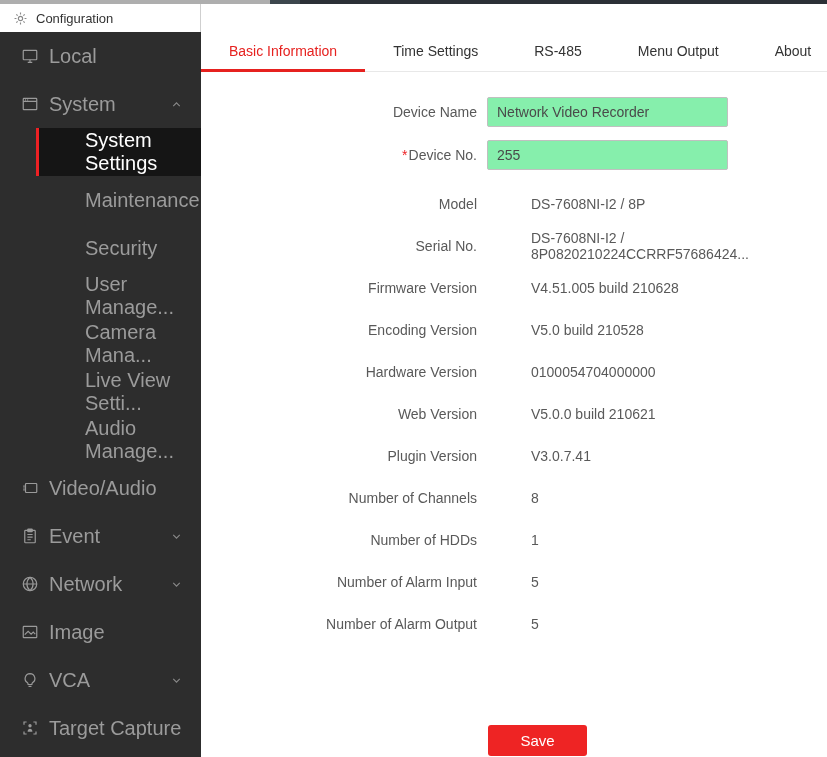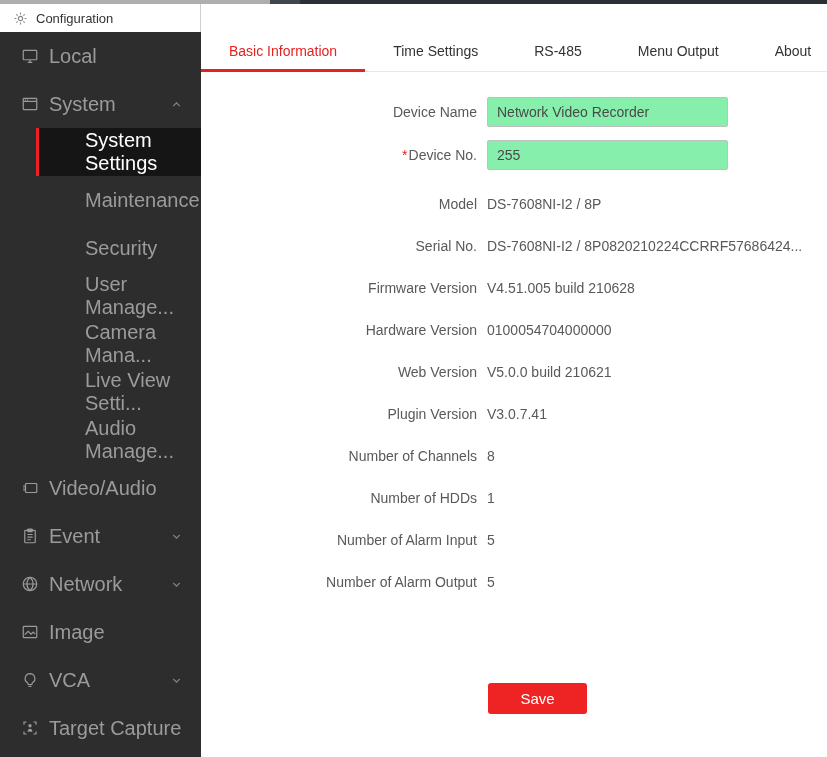--- a/index.html
+++ b/index.html
@@ -50,21 +50,21 @@
   .tab.active { color:#e6211f; }
   .tab.active::after {
     content:""; position:absolute; left:0; right:0; bottom:-1px; height:3px; background:#e6211f;
   }
 
   .form { padding-top:25px; }
   .frow { display:flex; align-items:center; }
   .frow .lbl { width:276px; text-align:right; font-size:14px; color:#595959; flex:none; }
   .frow .val { margin-left:10px; font-size:14px; color:#595959; }
   .frow.inp { margin-bottom:13px; height:30px; }
-  .frow.static { height:42px; }
+  .frow.static { height:42px;gap:44px; }
   .frow.first-static { margin-top:8px; }
   .req { color:#ed2124; margin-right:1px; }
   input.txt {
     margin-left:10px; width:241px; height:30px;
     border:1px solid #c0c0c0; border-radius:2px;
     padding:0 9px; font-size:14px; color:#4a4a4a;
     font-family:inherit; outline:none; background:#86efac;
   }
 
   .save-btn {
@@ -225,20 +225,24 @@
     </div>
     <div class="frow static">
       <div class="lbl">Serial No.</div>
       <div class="val">DS-7608NI-I2 / 8P0820210224CCRRF57686424...</div>
     </div>
     <div class="frow static">
       <div class="lbl">Firmware Version</div>
       <div class="val">V4.51.005 build 210628</div>
     </div>
     <div class="frow static">
+      <div class="lbl">Encoding Version</div>
+      <div class="val">V5.0 build 210528</div>
+    </div>
+    <div class="frow static">
       <div class="lbl">Hardware Version</div>
       <div class="val">0100054704000000</div>
     </div>
     <div class="frow static">
       <div class="lbl">Web Version</div>
       <div class="val">V5.0.0 build 210621</div>
     </div>
     <div class="frow static">
       <div class="lbl">Plugin Version</div>
       <div class="val">V3.0.7.41</div>

